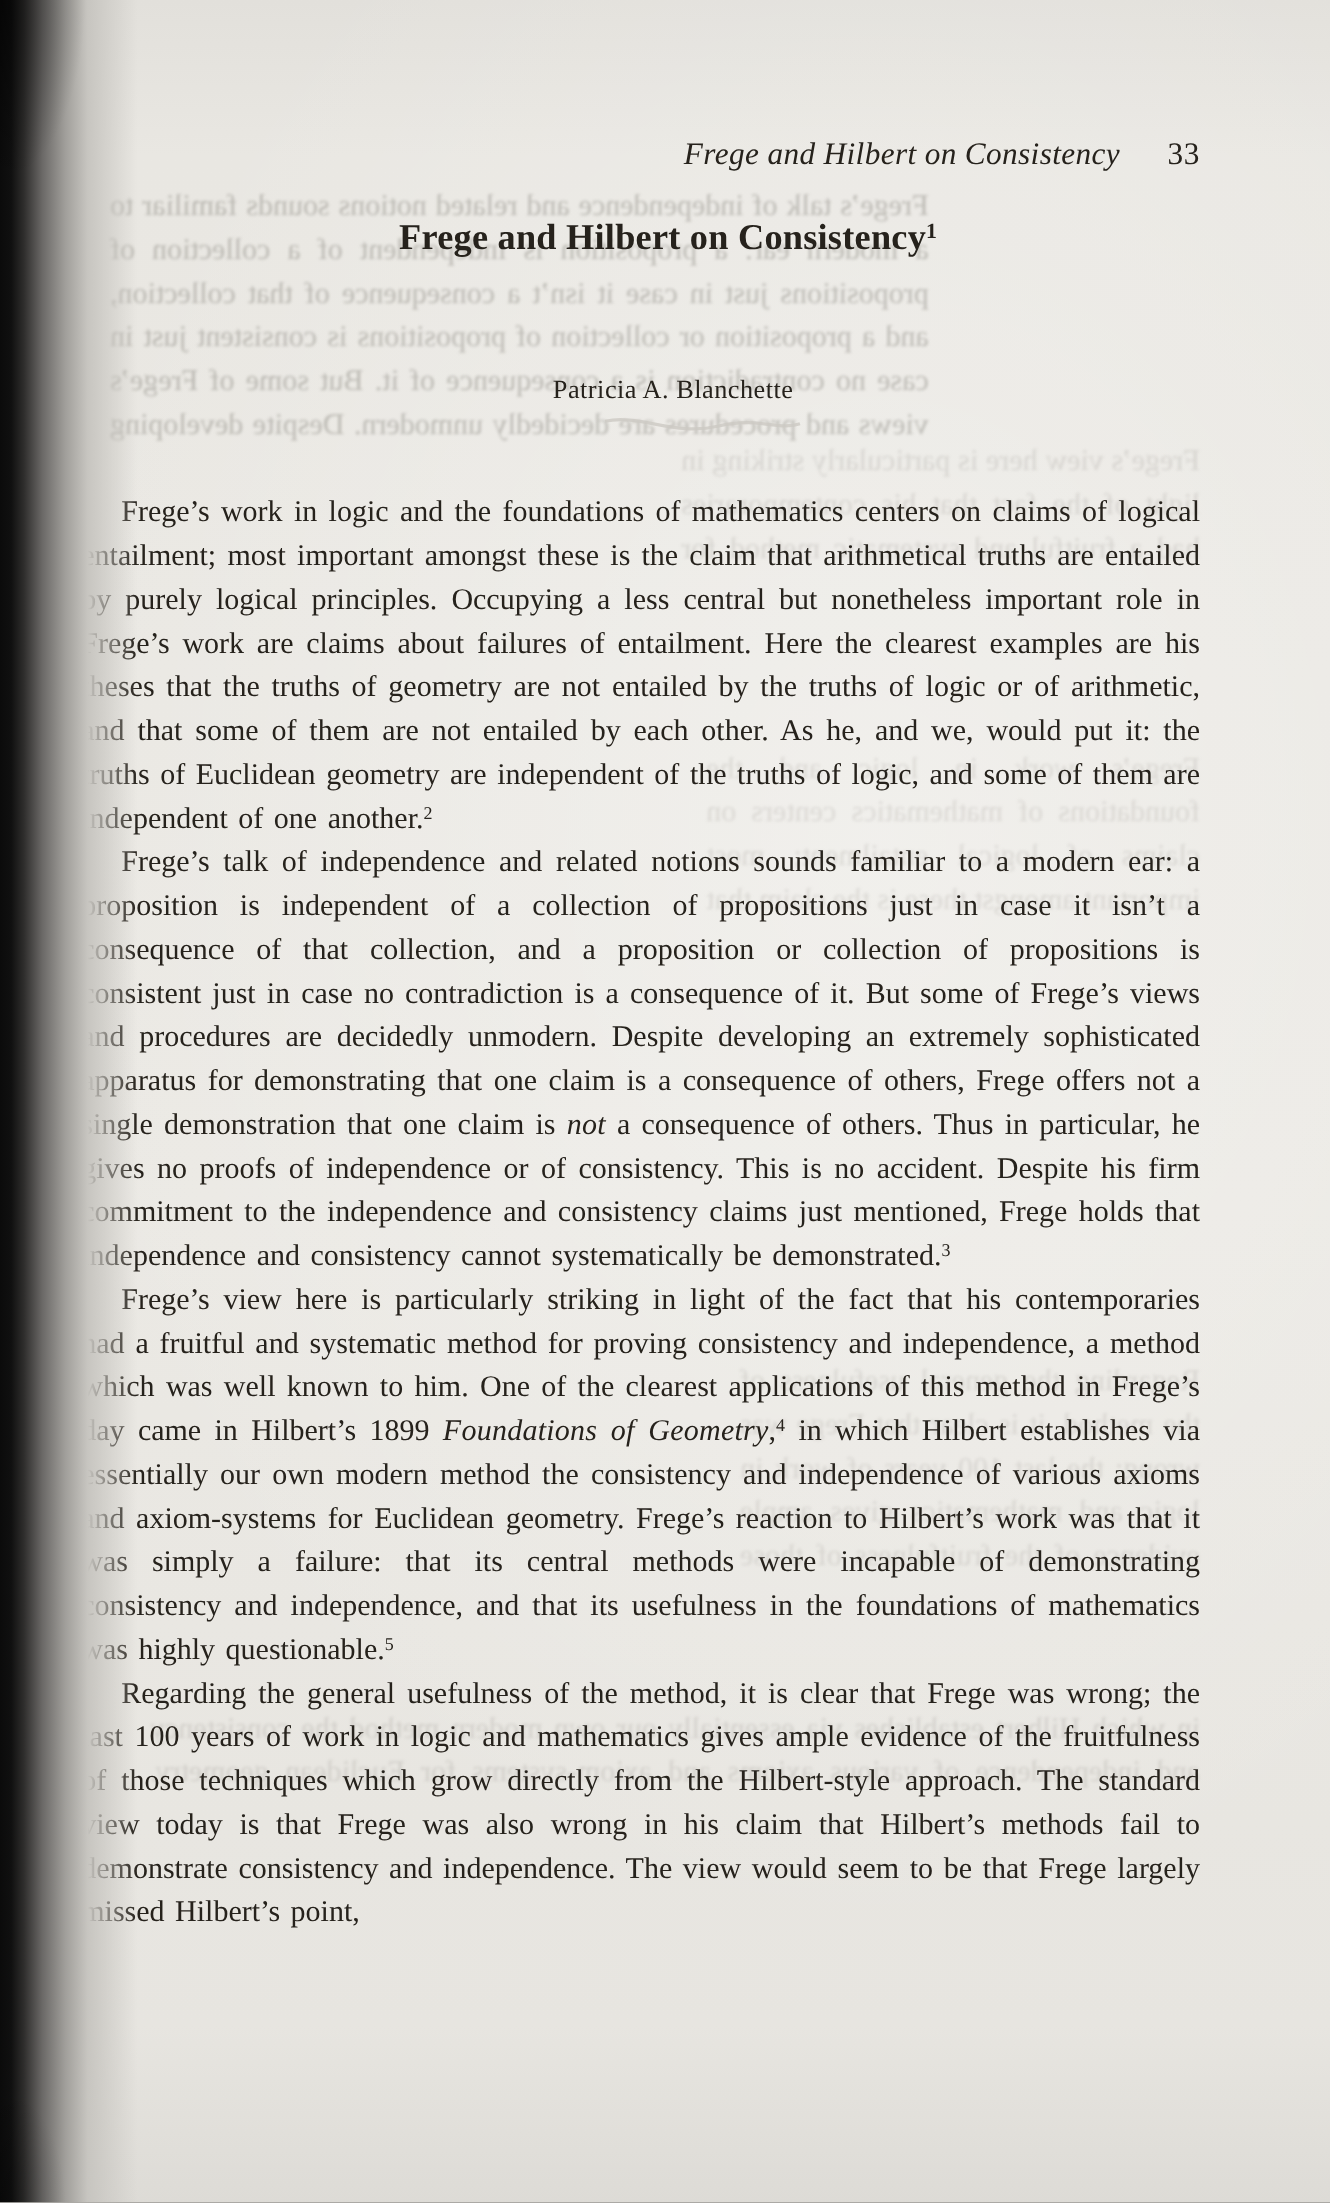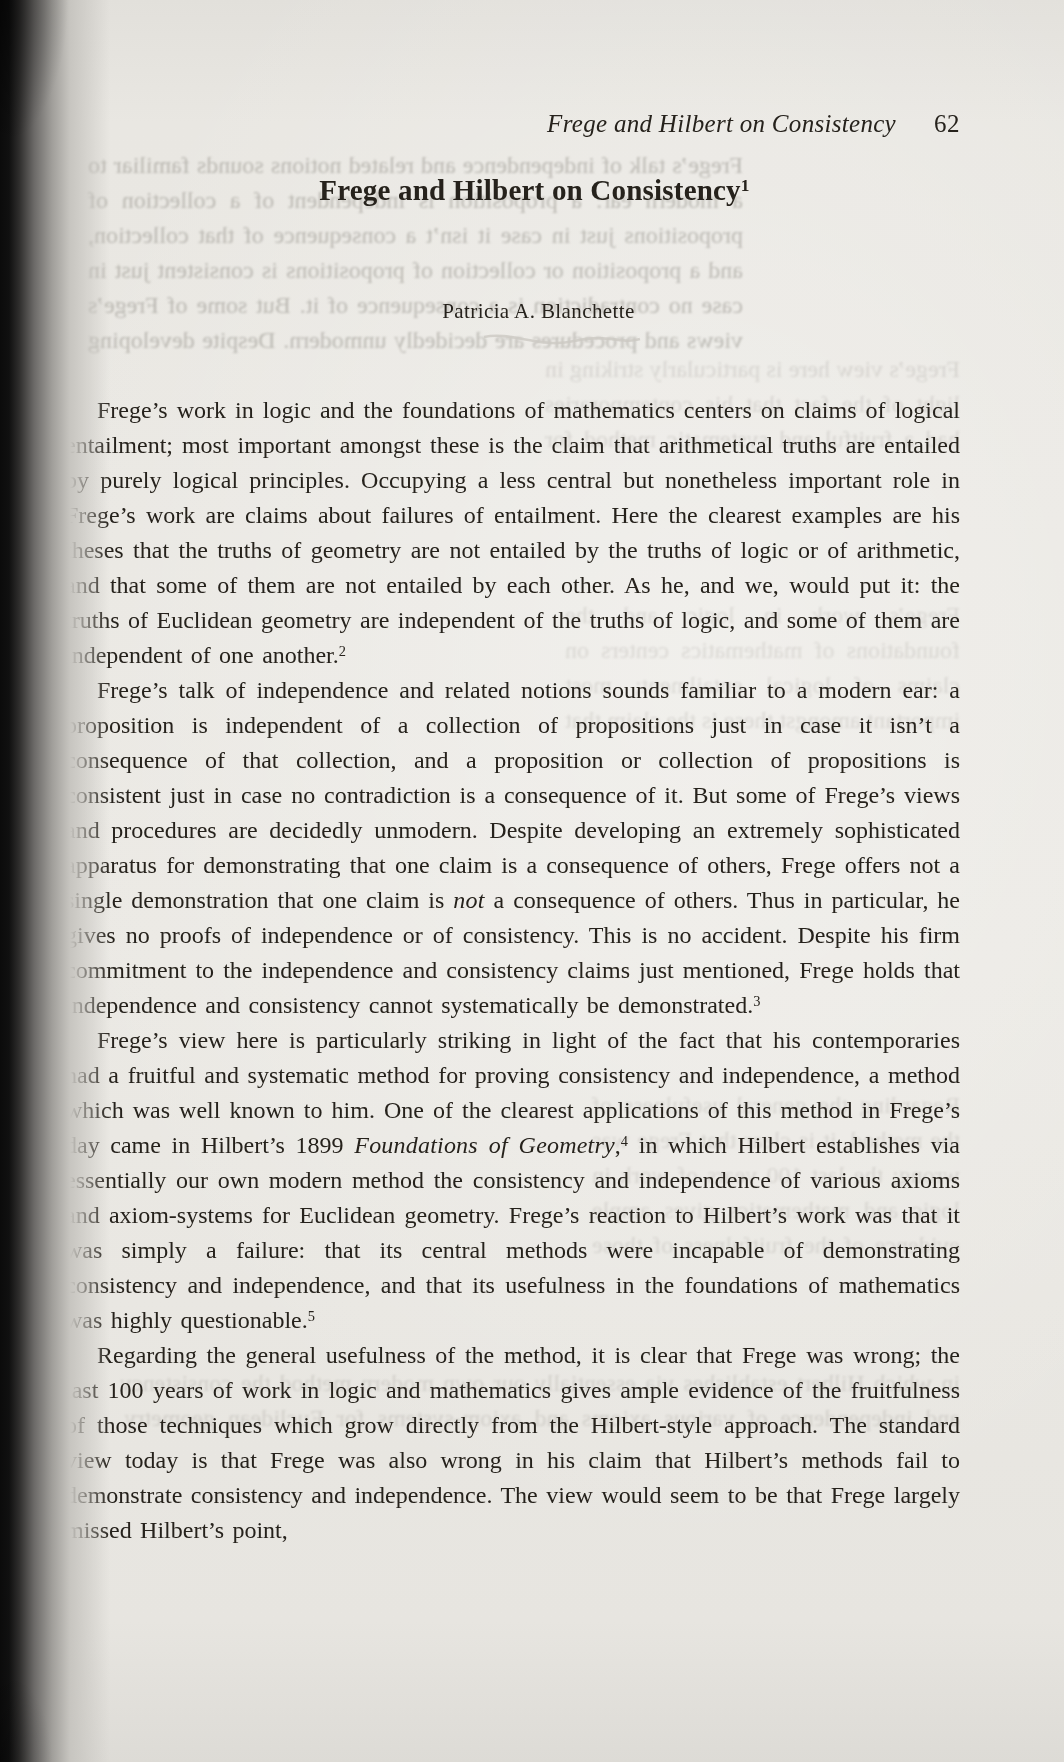--- a/index.html
+++ b/index.html
@@ -71,21 +71,21 @@
 
 <div id="page">
 
   <div class="bleed bleed-a">Frege’s talk of independence and related notions sounds familiar to a modern ear: a proposition is independent of a collection of propositions just in case it isn’t a consequence of that collection, and a proposition or collection of propositions is consistent just in case no contradiction is a consequence of it. But some of Frege’s views and procedures are decidedly unmodern. Despite developing an extremely sophisticated apparatus for demonstrating that one claim is a consequence of others, Frege offers not a single demonstration that one claim is </div>
   <div class="bleed bleed-b">Frege’s view here is particularly striking in light of the fact that his contemporaries had a fruitful and systematic method for proving consistency and independence, a method which was well known to him. One of the clearest applications of this method in Frege’s day came in Hilbert’s 1899 </div>
   <div class="bleed bleed-c">Frege’s work in logic and the foundations of mathematics centers on claims of logical entailment; most important amongst these is the claim that arithmetical truths are entailed by purely logical principles. Occupying a less central but nonetheless important role in Frege’s work are claims about failures of entailment. Here the clearest examples are his theses that the truths of geometry are not entailed by the truths of logic or of arithmetic, and that some of them are not entailed by each other. As he, and we, would put it: the truths of Euclidean geometry are independent of the truths of logic, and some of them are independent of one another.</div>
   <div class="bleed bleed-d">Regarding the general usefulness of the method, it is clear that Frege was wrong; the last 100 years of work in logic and mathematics gives ample evidence of the fruitfulness of those techniques which grow directly from the Hilbert-style approach. The standard view today is that Frege was also wrong in his claim that Hilbert’s methods fail to demonstrate consistency and independence. The view would seem to be that Frege largely missed Hilbert’s point,</div>
   <div class="bleed bleed-e"> in which Hilbert establishes via essentially our own modern method the consistency and independence of various axioms and axiom-systems for Euclidean geometry. Frege’s reaction to Hilbert’s work was that it was simply a failure: that its central methods were incapable of demonstrating consistency and independence, and that its usefulness in the foundations of mathematics was highly questionable.</div>
 
   <div class="running-head">
-    <span class="rh-title">Frege and Hilbert on Consistency</span><span class="rh-page">62</span>
+    <span class="rh-title">Frege and Hilbert on Consistency</span><span class="rh-page">33</span>
   </div>
 
   <h1 class="article-title"><span>Frege and Hilbert on Consistency</span><sup>1</sup></h1>
 
   <div class="author">Patricia A. Blanchette</div>
 
   <svg class="scan-mark" style="left:482px;top:329px;opacity:0.8" width="160" height="26" viewBox="0 0 160 26">
     <path d="M2,8 C30,2 58,20 92,12 S140,16 158,10" stroke="#cdcac4" stroke-width="2.6" fill="none"></path>
   </svg>
 

